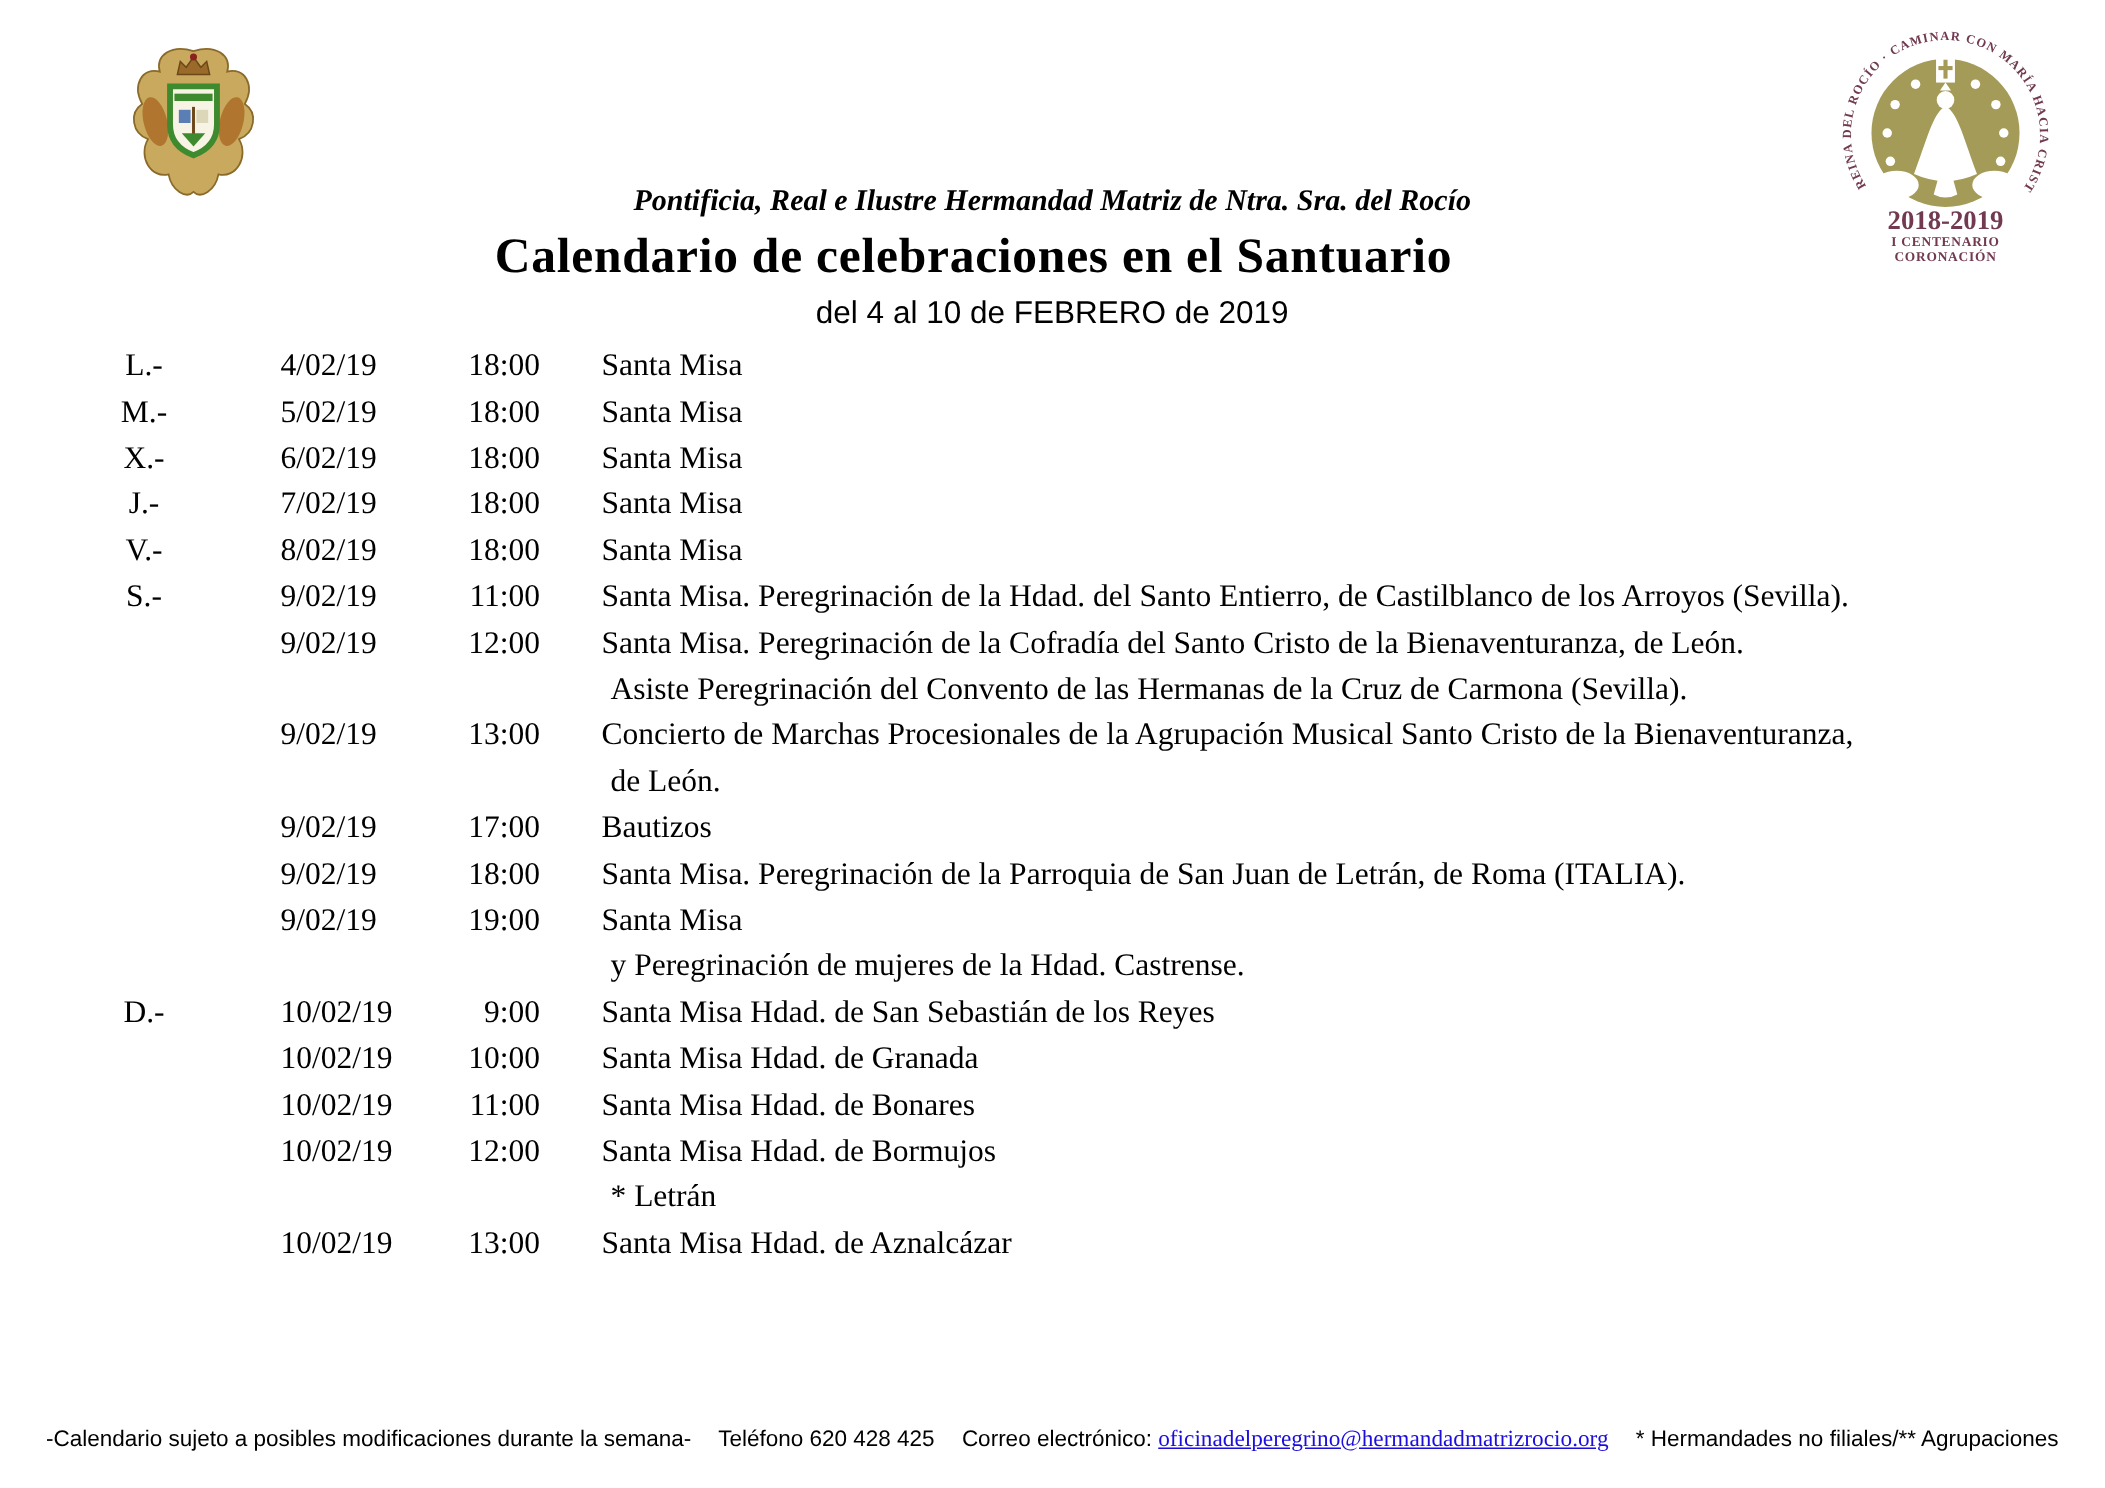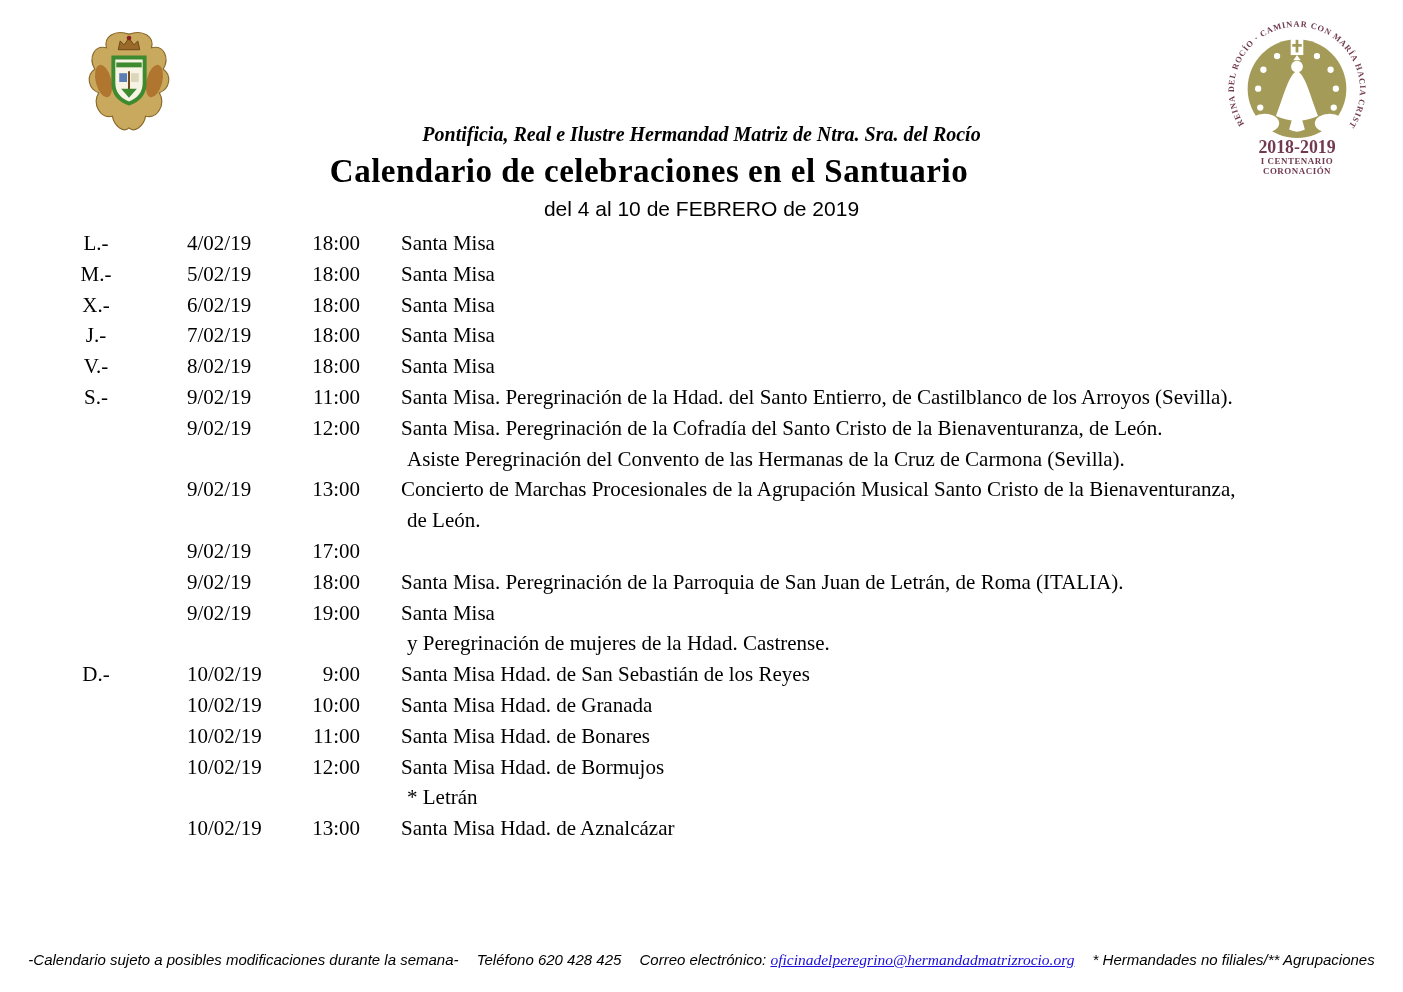--- a/index.html
+++ b/index.html
@@ -43,21 +43,20 @@
   .c-desc { margin-left:41px; flex:1 1 auto; overflow:hidden; }
   .c-desc.cont { padding-left:6px; }
 
   
   .footer {
     position:absolute; top:950px; left:0; width:1403px;
     text-align:center;
     font-family:"Liberation Sans", sans-serif;
     font-size:15px; line-height:20px;
     white-space:nowrap;
-    font-style:italic;
   }
   .footer .sep { display:inline-block; width:14px; }
   .email-link {
     font-family:"Liberation Serif", serif;
     font-size:15.5px;
     color:var(--link-color,#0000ee);
     text-decoration:underline;
     cursor:pointer;
   }
 </style>
@@ -191,20 +190,21 @@
       <span class="c-day"></span>
       <span class="c-date"></span>
       <span class="c-time"></span>
       <span class="c-desc cont">de León.</span>
     </div>
 
     <div class="row">
       <span class="c-day"></span>
       <span class="c-date">9/02/19</span>
       <span class="c-time">17:00</span>
+      <span class="c-desc">Bautizos</span>
     </div>
 
     <div class="row">
       <span class="c-day"></span>
       <span class="c-date">9/02/19</span>
       <span class="c-time">18:00</span>
       <span class="c-desc">Santa Misa. Peregrinación de la Parroquia de San Juan de Letrán, de Roma (ITALIA).</span>
     </div>
 
     <div class="row">

